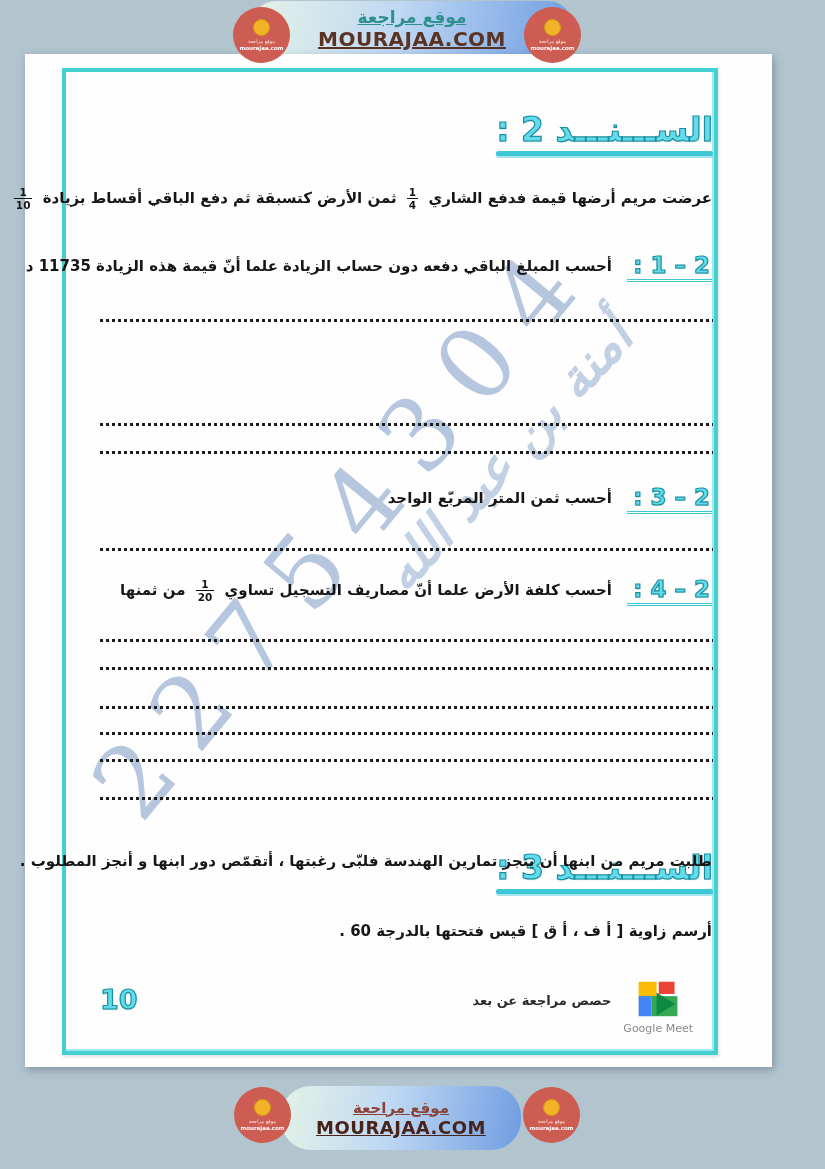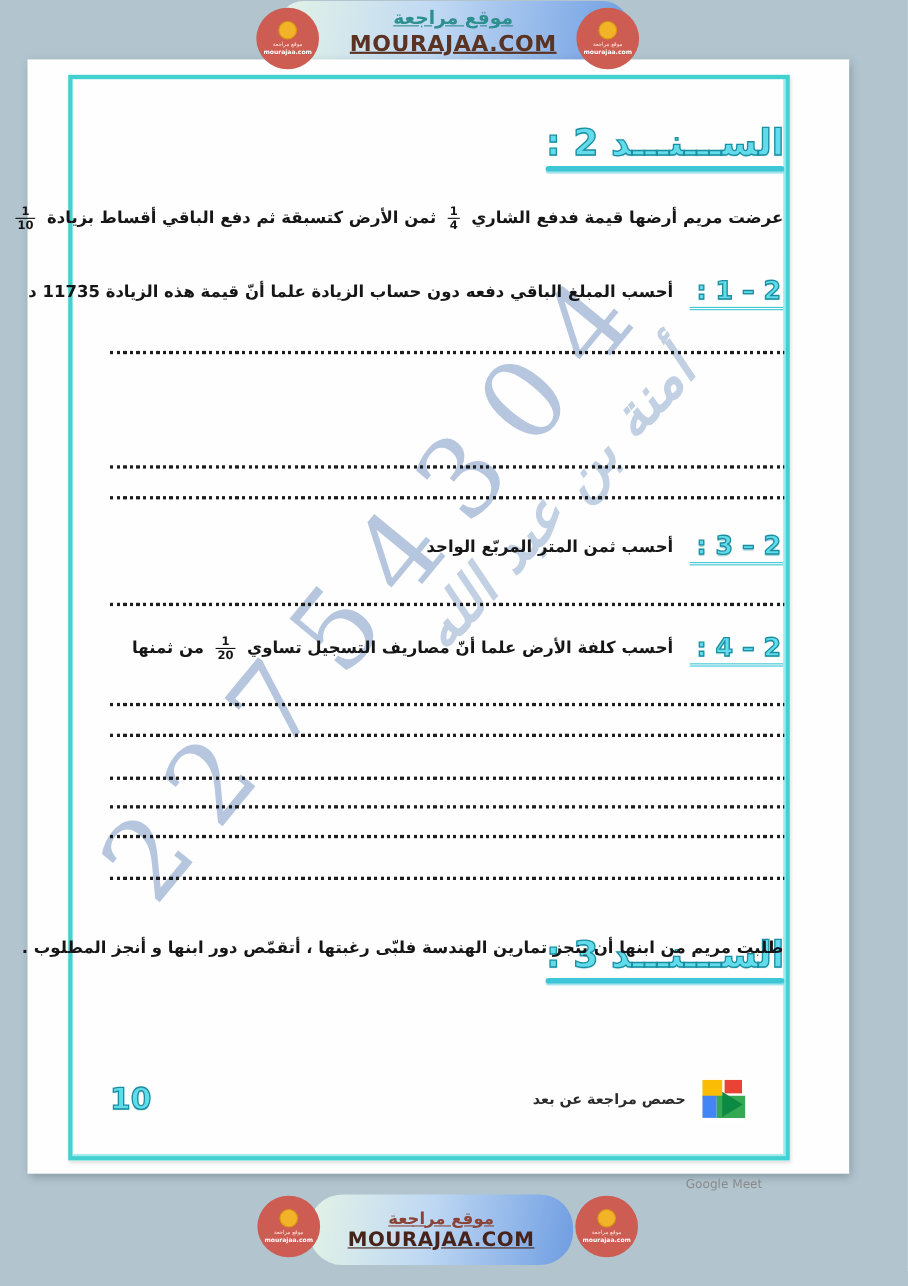--- a/index.html
+++ b/index.html
@@ -53,24 +53,24 @@
 
   .frac { display:inline-flex; flex-direction:column; align-items:center; vertical-align:middle;
           font-size:10.5px; font-weight:bold; line-height:1.15; margin:0 5px; }
   .frac .den { border-top:1.6px solid #111; padding:0 2px; }
 
   .dots { position:absolute; left:100px; right:112px; height:3px; z-index:2;
           background-image:repeating-linear-gradient(90deg,#1d1d1d 0 3px,transparent 3px 6px); }
 
   
   .page-num { position:absolute; left:100px; top:984px; font-size:27px; z-index:2; }
-  .meet-group { position:absolute; right:132px; top:978px; display:flex; align-items:flex-start; z-index:2; }
+  .meet-group { position:absolute; right:132px; top:978px; display:flex; gap:12px; align-items:flex-start; z-index:2; }
   .meet-caption { direction:rtl; font-size:13px; font-weight:bold; color:#2b2b2b; margin-top:15px; white-space:nowrap; }
   .meet-stack { display:flex; flex-direction:column; align-items:center; gap:2px; }
-  .meet-label { font-size:11px; color:#8a8a8a;margin-top:48px; }
+  .meet-label { font-size:11px; color:#8a8a8a; }
 </style>
 </head>
 <body>
 
 <div class="page">
 
   <div class="pill top">
     <a class="ar-link">موقع مراجعة</a>
     <a class="domain-link">MOURAJAA.COM</a>
   </div>
@@ -140,20 +140,21 @@
   <div class="dots" style="top:732px;"></div>
   <div class="dots" style="top:759px;"></div>
   <div class="dots" style="top:797px;"></div>
 
   <div class="sec-title s3-title">
     <div class="t outline-cyan">الســـنـــد 3 :</div>
     <div class="title-underline"></div>
   </div>
 
   <div class="blk ar-text" style="top:852px;">طلبت مريم من ابنها أن ينجز تمارين الهندسة فلبّى رغبتها ، أتقمّص دور ابنها و أنجز المطلوب .</div>
+  <div class="blk ar-text" style="top:922px;">أرسم زاوية [ أ ف ، أ ق ] قيس فتحتها بالدرجة 60 .</div>
 
   <div class="page-num outline-cyan">10</div>
 
   <div class="meet-group">
     <div class="meet-caption">حصص مراجعة عن بعد</div>
     <div class="meet-stack">
       <svg width="46" height="42" viewBox="0 0 64 58">
         <rect x="0" y="0" width="64" height="58" rx="9" fill="#ffffff"></rect>
         <rect x="5" y="5" width="25" height="23" fill="#fbbc05"></rect>
         <rect x="33" y="5" width="22" height="17" fill="#ea4335"></rect>

